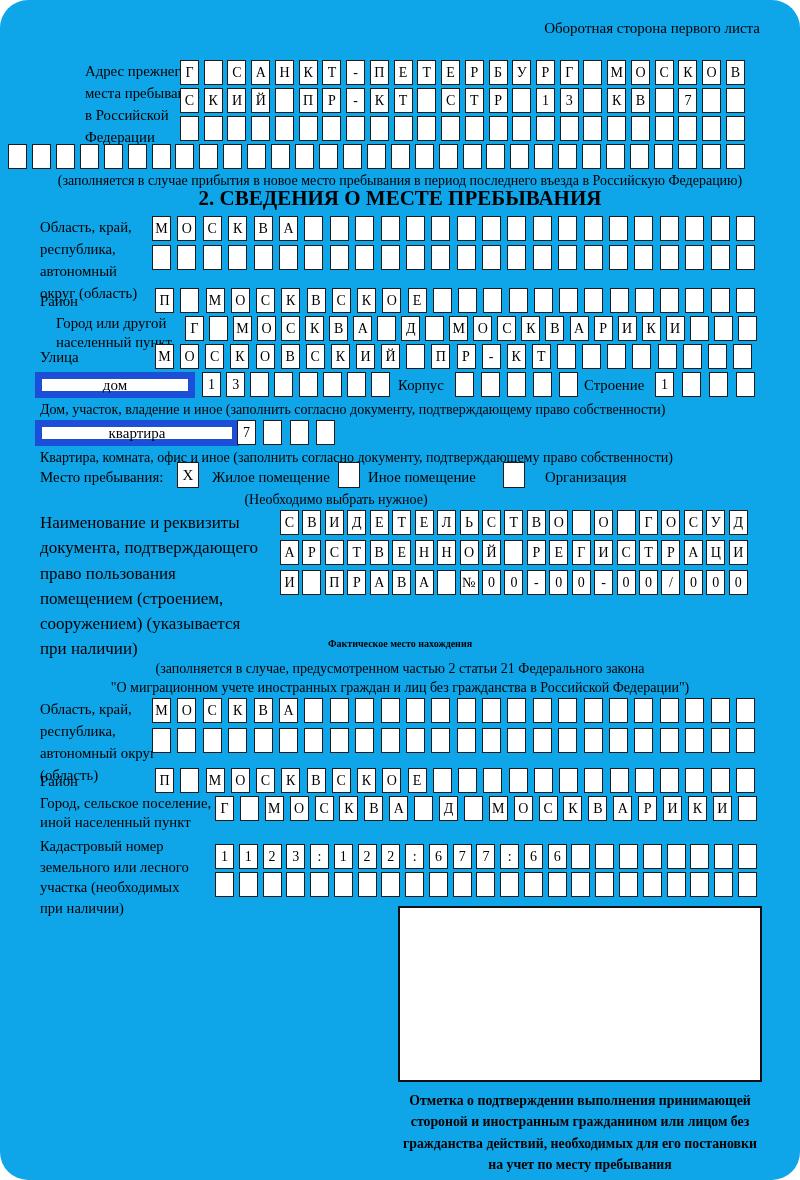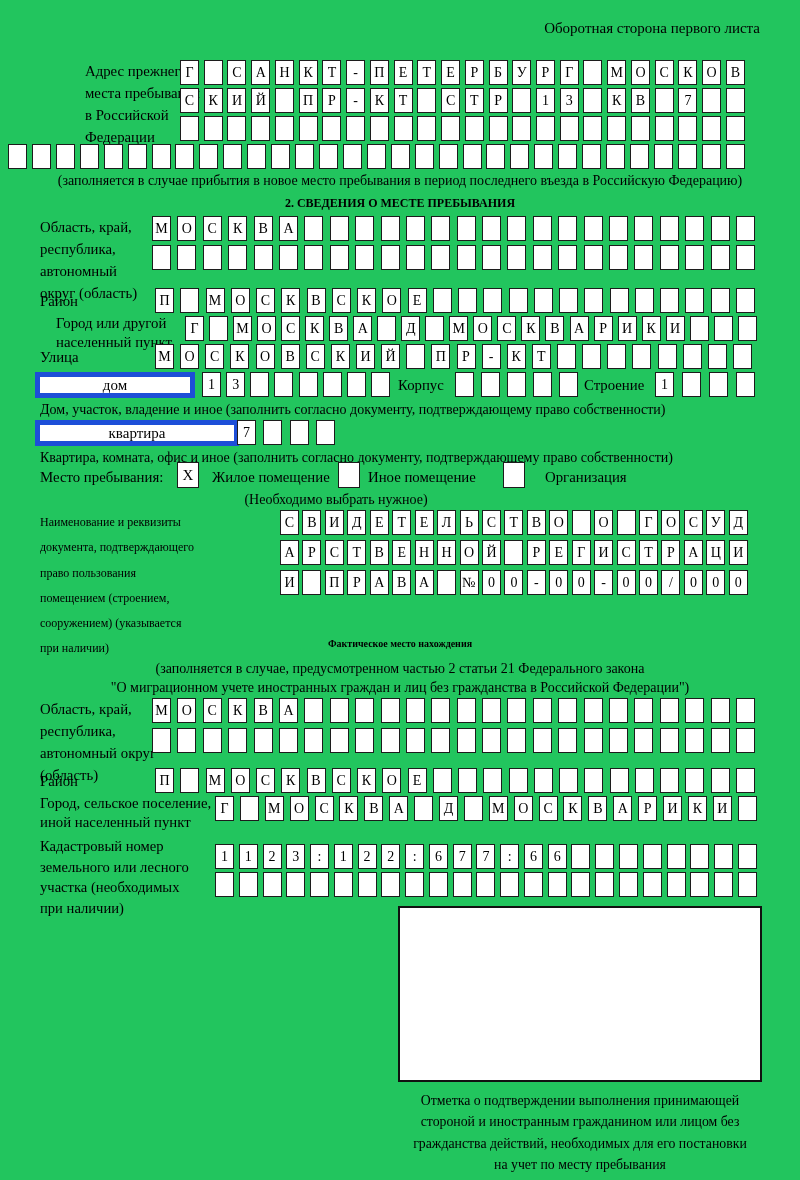--- a/index.html
+++ b/index.html
@@ -1,28 +1,28 @@
 <!DOCTYPE html>
 <html><head>
 <meta charset="utf-8">
 <style>
   html,body{margin:0;padding:0;background:#fff;}
-  #page{position:relative;width:800px;height:1180px;background:#22c55e;
-        font-family:"Liberation Serif",serif;color:#000;overflow:hidden;}
+  #page{position:relative;width:800px;height:1180px;background:#0ea5e9;
+        font-family:"Liberation Serif",serif;color:#000;overflow:hidden;border-radius:28px;}
   .abs{position:absolute;}
   .lbl{font-size:14.8px;line-height:22px;color:#000;}
   .lbl-tight{font-size:14.8px;line-height:18.5px;}
   .note{font-size:14px;color:#000;}
   .center{text-align:center;width:800px;left:0;}
   .bold{font-weight:bold;}
   .cells{display:flex;justify-content:space-between;}
   .cell{box-sizing:border-box;width:19px;height:25px;border:1.8px solid #1c1c1c;
         display:flex;align-items:center;justify-content:center;
         font-size:14px;line-height:1;background:#fff;}
-  .widebox{box-sizing:border-box;border:5px solid #1d4ed8;height:26px;
+  .widebox{box-sizing:border-box;border:7px solid #1d4ed8;height:26px;
         display:flex;align-items:center;justify-content:center;font-size:15px;background:#fff;}
   .chk{box-sizing:border-box;width:22px;height:26px;border:1.8px solid #1c1c1c;
         display:flex;align-items:center;justify-content:center;font-size:15px;background:#fff;}
   .stampbox{box-sizing:border-box;border:2px solid #111;background:#fff;}
   .caption{font-size:13.8px;line-height:21.4px;text-align:center;}
 </style>
 </head>
 <body>
 
 <div id="page">
@@ -141,21 +141,21 @@
       <div class="cell"></div>
       <div class="cell"></div>
       <div class="cell"></div>
       <div class="cell"></div>
       <div class="cell"></div>
       <div class="cell"></div>
       <div class="cell"></div>
     </div>
   <div class="abs note center" style="top:173px;">(заполняется в случае прибытия в новое место пребывания в период последнего въезда в Российскую Федерацию)</div>
 
-  <div class="abs bold center" style="top:196px;font-size:12px;">2. СВЕДЕНИЯ О МЕСТЕ ПРЕБЫВАНИЯ</div>
+  <div class="abs bold center" style="top:186px;font-size:21px;">2. СВЕДЕНИЯ О МЕСТЕ ПРЕБЫВАНИЯ</div>
 
   <div class="abs lbl" style="left:40px;top:216px;width:145px;">
     <div>Область, край,</div>
     <div>республика,</div>
     <div>автономный</div>
     <div>округ (область)</div>
   </div>
   <div class="abs cells" style="left:152px;top:216px;width:603px;">
       <div class="cell">М</div>
       <div class="cell">О</div>
@@ -335,21 +335,21 @@
 
   <div class="abs lbl" style="left:40px;top:466px;">Место пребывания:</div>
   <div class="abs chk" style="left:177px;top:462px;">X</div>
   <div class="abs lbl" style="left:212px;top:466px;">Жилое помещение</div>
   <div class="abs chk" style="left:338px;top:462px;"></div>
   <div class="abs lbl" style="left:368px;top:466px;">Иное помещение</div>
   <div class="abs chk" style="left:503px;top:462px;"></div>
   <div class="abs lbl" style="left:545px;top:466px;">Организация</div>
   <div class="abs note" style="left:0;top:492px;width:672px;text-align:center;">(Необходимо выбрать нужное)</div>
 
-  <div class="abs" style="left:40px;top:510px;width:220px;font-size:12px;line-height:25.3px;">
+  <div class="abs" style="left:40px;top:510px;width:220px;font-size:17px;line-height:25.3px;">
     <div>Наименование и реквизиты</div>
     <div>документа, подтверждающего</div>
     <div>право пользования</div>
     <div>помещением (строением,</div>
     <div>сооружением) (указывается</div>
     <div>при наличии)</div>
   </div>
   <div class="abs cells" style="left:280px;top:510px;width:468px;">
       <div class="cell">С</div>
       <div class="cell">В</div>
@@ -591,20 +591,20 @@
       <div class="cell"></div>
       <div class="cell"></div>
       <div class="cell"></div>
       <div class="cell"></div>
       <div class="cell"></div>
       <div class="cell"></div>
       <div class="cell"></div>
     </div>
 
   <div class="abs stampbox" style="left:398px;top:906px;width:364px;height:176px;"></div>
-  <div class="abs caption" style="left:388px;top:1090px;width:384px;">
+  <div class="abs caption" style="left:388px;top:1090px;width:384px;font-weight:bold;">
     <div>Отметка о подтверждении выполнения принимающей</div>
     <div>стороной и иностранным гражданином или лицом без</div>
     <div>гражданства действий, необходимых для его постановки</div>
     <div>на учет по месту пребывания</div>
   </div>
 
 </div>
 
 </body></html>

